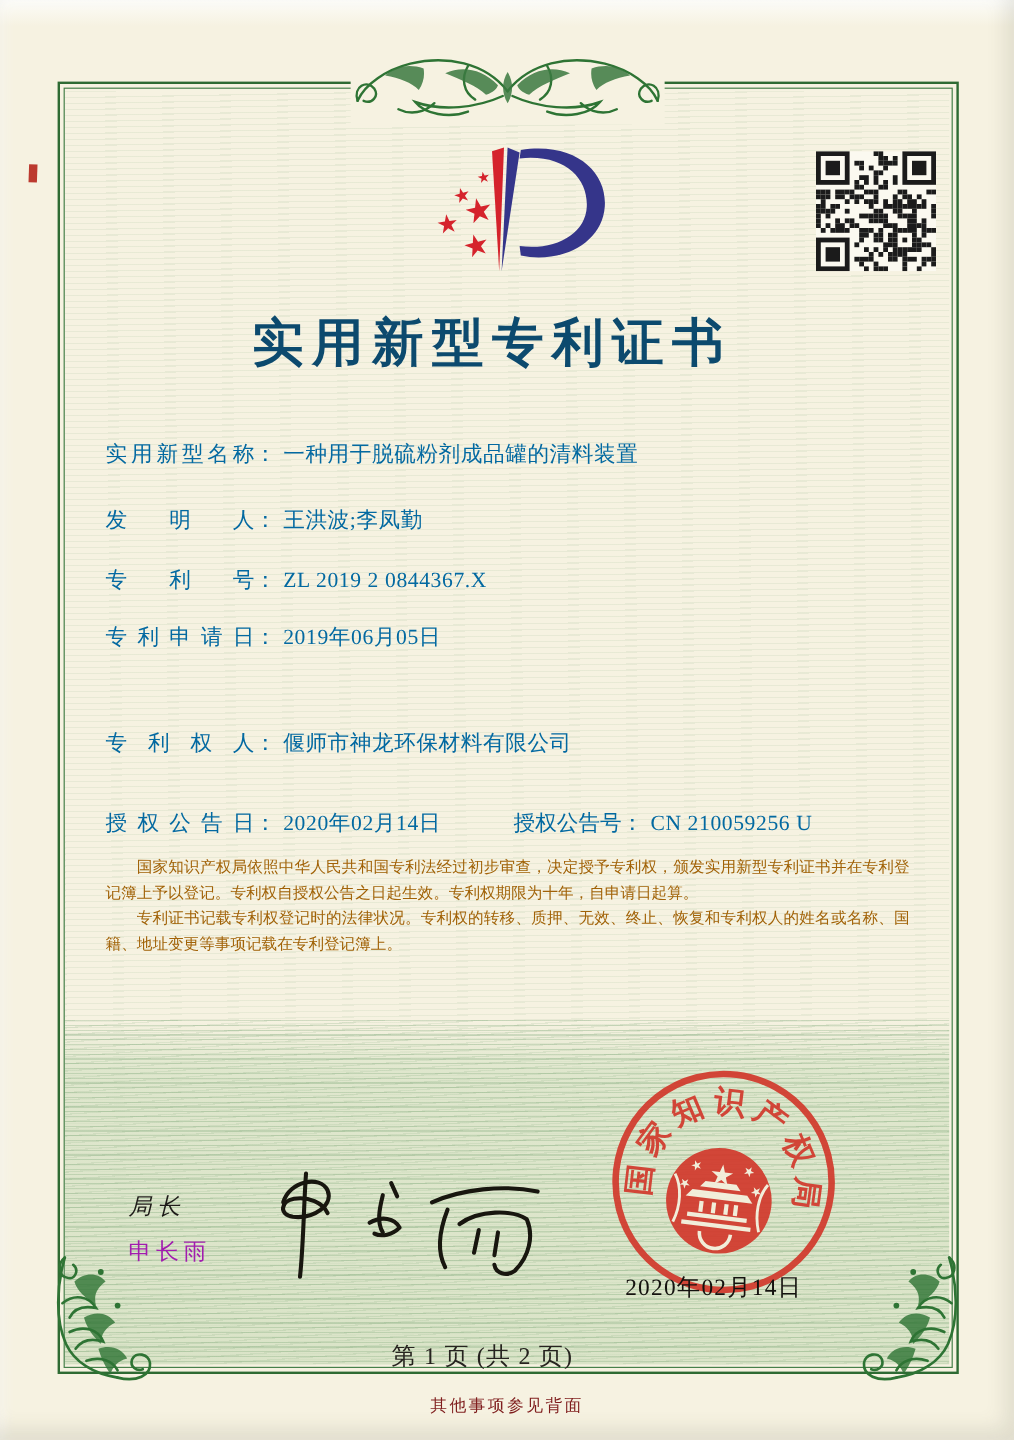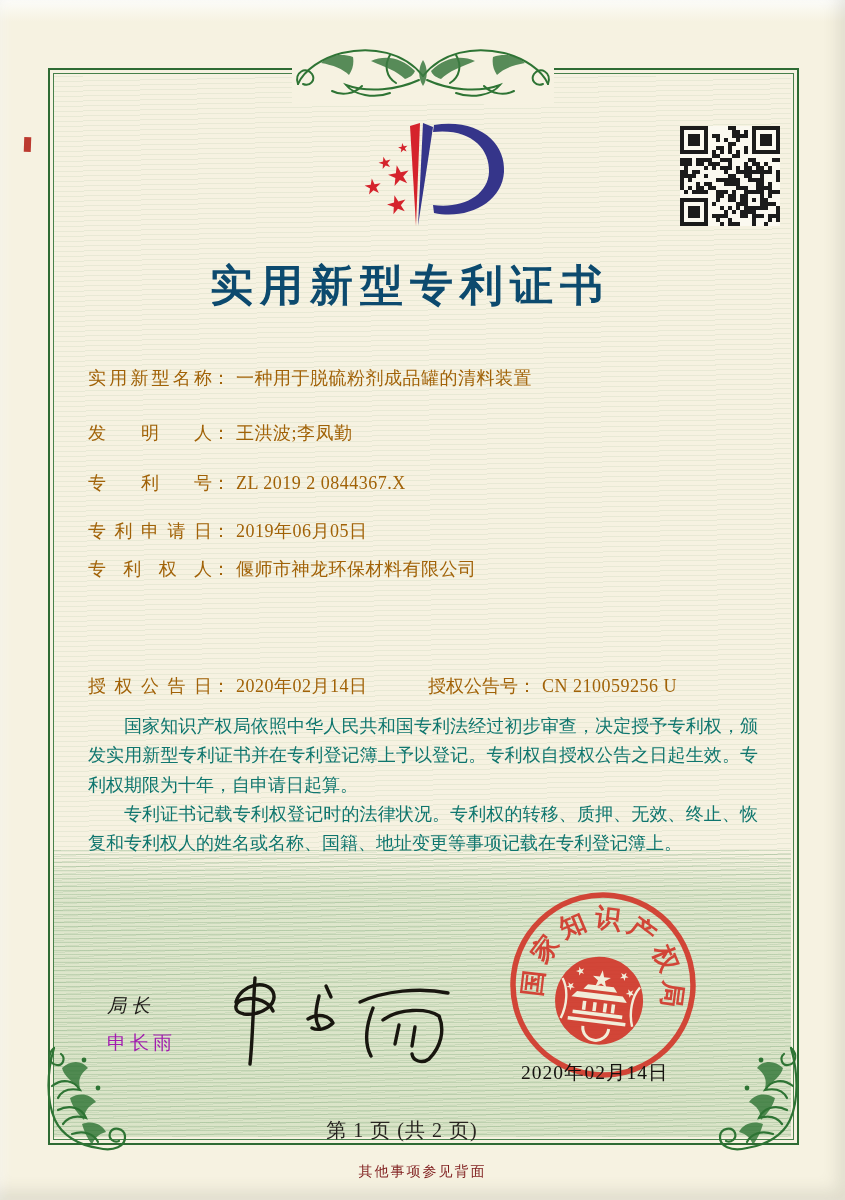--- a/index.html
+++ b/index.html
@@ -24,27 +24,27 @@
   .green-band{position:absolute;left:54px;top:850px;width:737px;height:287px;
     background:linear-gradient(180deg,rgba(204,221,188,0) 0%,rgba(204,221,188,.55) 15%,rgba(201,219,184,.62) 100%);}
   .green-band::after{content:"";position:absolute;inset:0;
     background:repeating-linear-gradient(180deg,rgba(105,155,103,.26) 0 1px,rgba(0,0,0,0) 1px 4px),
                repeating-linear-gradient(176deg,rgba(105,155,103,.13) 0 1px,rgba(0,0,0,0) 1px 6px);}
   .reg-mark{position:absolute;left:24px;top:137px;width:7px;height:15px;
     background:#bc3a2f;transform:rotate(2deg);}
   .cert-no{position:absolute;left:80px;top:130px;font-size:17.5px;letter-spacing:1.5px;color:#1f1d1a;}
   .title{position:absolute;left:60px;top:257px;width:700px;text-align:center;
     font-size:43px;font-weight:700;letter-spacing:7px;color:#0c4a6e;}
-  .frow{position:absolute;left:88px;width:690px;font-size:18px;color:#a16207;white-space:nowrap;}
+  .frow{position:absolute;left:88px;width:690px;font-size:18px;color:#0369a1;white-space:nowrap;}
   .flabel{display:inline-block;width:124px;text-align:justify;text-align-last:justify;}
   .fcolon{display:inline-block;margin-right:6px;}
   .fvalue{letter-spacing:.5px;}
   .grant2{position:absolute;left:340px;top:0;}
-  .paras{position:absolute;left:88px;top:712px;width:670px;font-size:18px;
-    line-height:1.63;color:#0f766e;text-align:justify;}
+  .paras{position:absolute;left:88px;top:712px;width:670px;font-size:13px;
+    line-height:1.63;color:#a16207;text-align:justify;}
   .paras p{margin:0;text-indent:2em;}
   .officer-title{position:absolute;left:107px;top:993px;font-size:19px;letter-spacing:5px;color:#1d1b18;font-style:italic;}
   .officer-name{position:absolute;left:107px;top:1030px;font-size:19px;letter-spacing:4px;color:#a21caf;}
   .seal-date{position:absolute;left:521px;top:1059px;font-size:19.5px;letter-spacing:1px;color:#14120f;}
   .footer-page{position:absolute;left:312px;top:1117px;width:180px;text-align:center;
     font-size:20px;color:#26231f;letter-spacing:1px;}
   .back-note{position:absolute;left:0;right:0;top:1163px;text-align:center;
     font-size:14px;letter-spacing:2px;color:#7f1d1d;}
   svg{display:block;}
 </style>
@@ -378,21 +378,21 @@
   </div>
   <div class="frow" style="top:421px">
     <span class="flabel">发明人</span><span class="fcolon">：</span><span class="fvalue">王洪波;李凤勤</span>
   </div>
   <div class="frow" style="top:471px">
     <span class="flabel">专利号</span><span class="fcolon">：</span><span class="fvalue">ZL 2019 2 0844367.X</span>
   </div>
   <div class="frow" style="top:519px">
     <span class="flabel">专利申请日</span><span class="fcolon">：</span><span class="fvalue">2019年06月05日</span>
   </div>
-  <div class="frow" style="top:557px">
+  <div class="frow" style="top:607px">
     <span class="flabel">专利权人</span><span class="fcolon">：</span><span class="fvalue">偃师市神龙环保材料有限公司</span>
   </div>
   <div class="frow" style="top:674px">
     <span class="flabel">授权公告日</span><span class="fcolon">：</span><span class="fvalue">2020年02月14日</span>
     <span class="grant2">
       <span>授权公告号</span><span class="fcolon">：</span><span class="fvalue">CN 210059256 U</span>
     </span>
   </div>
 
   <div class="paras">

